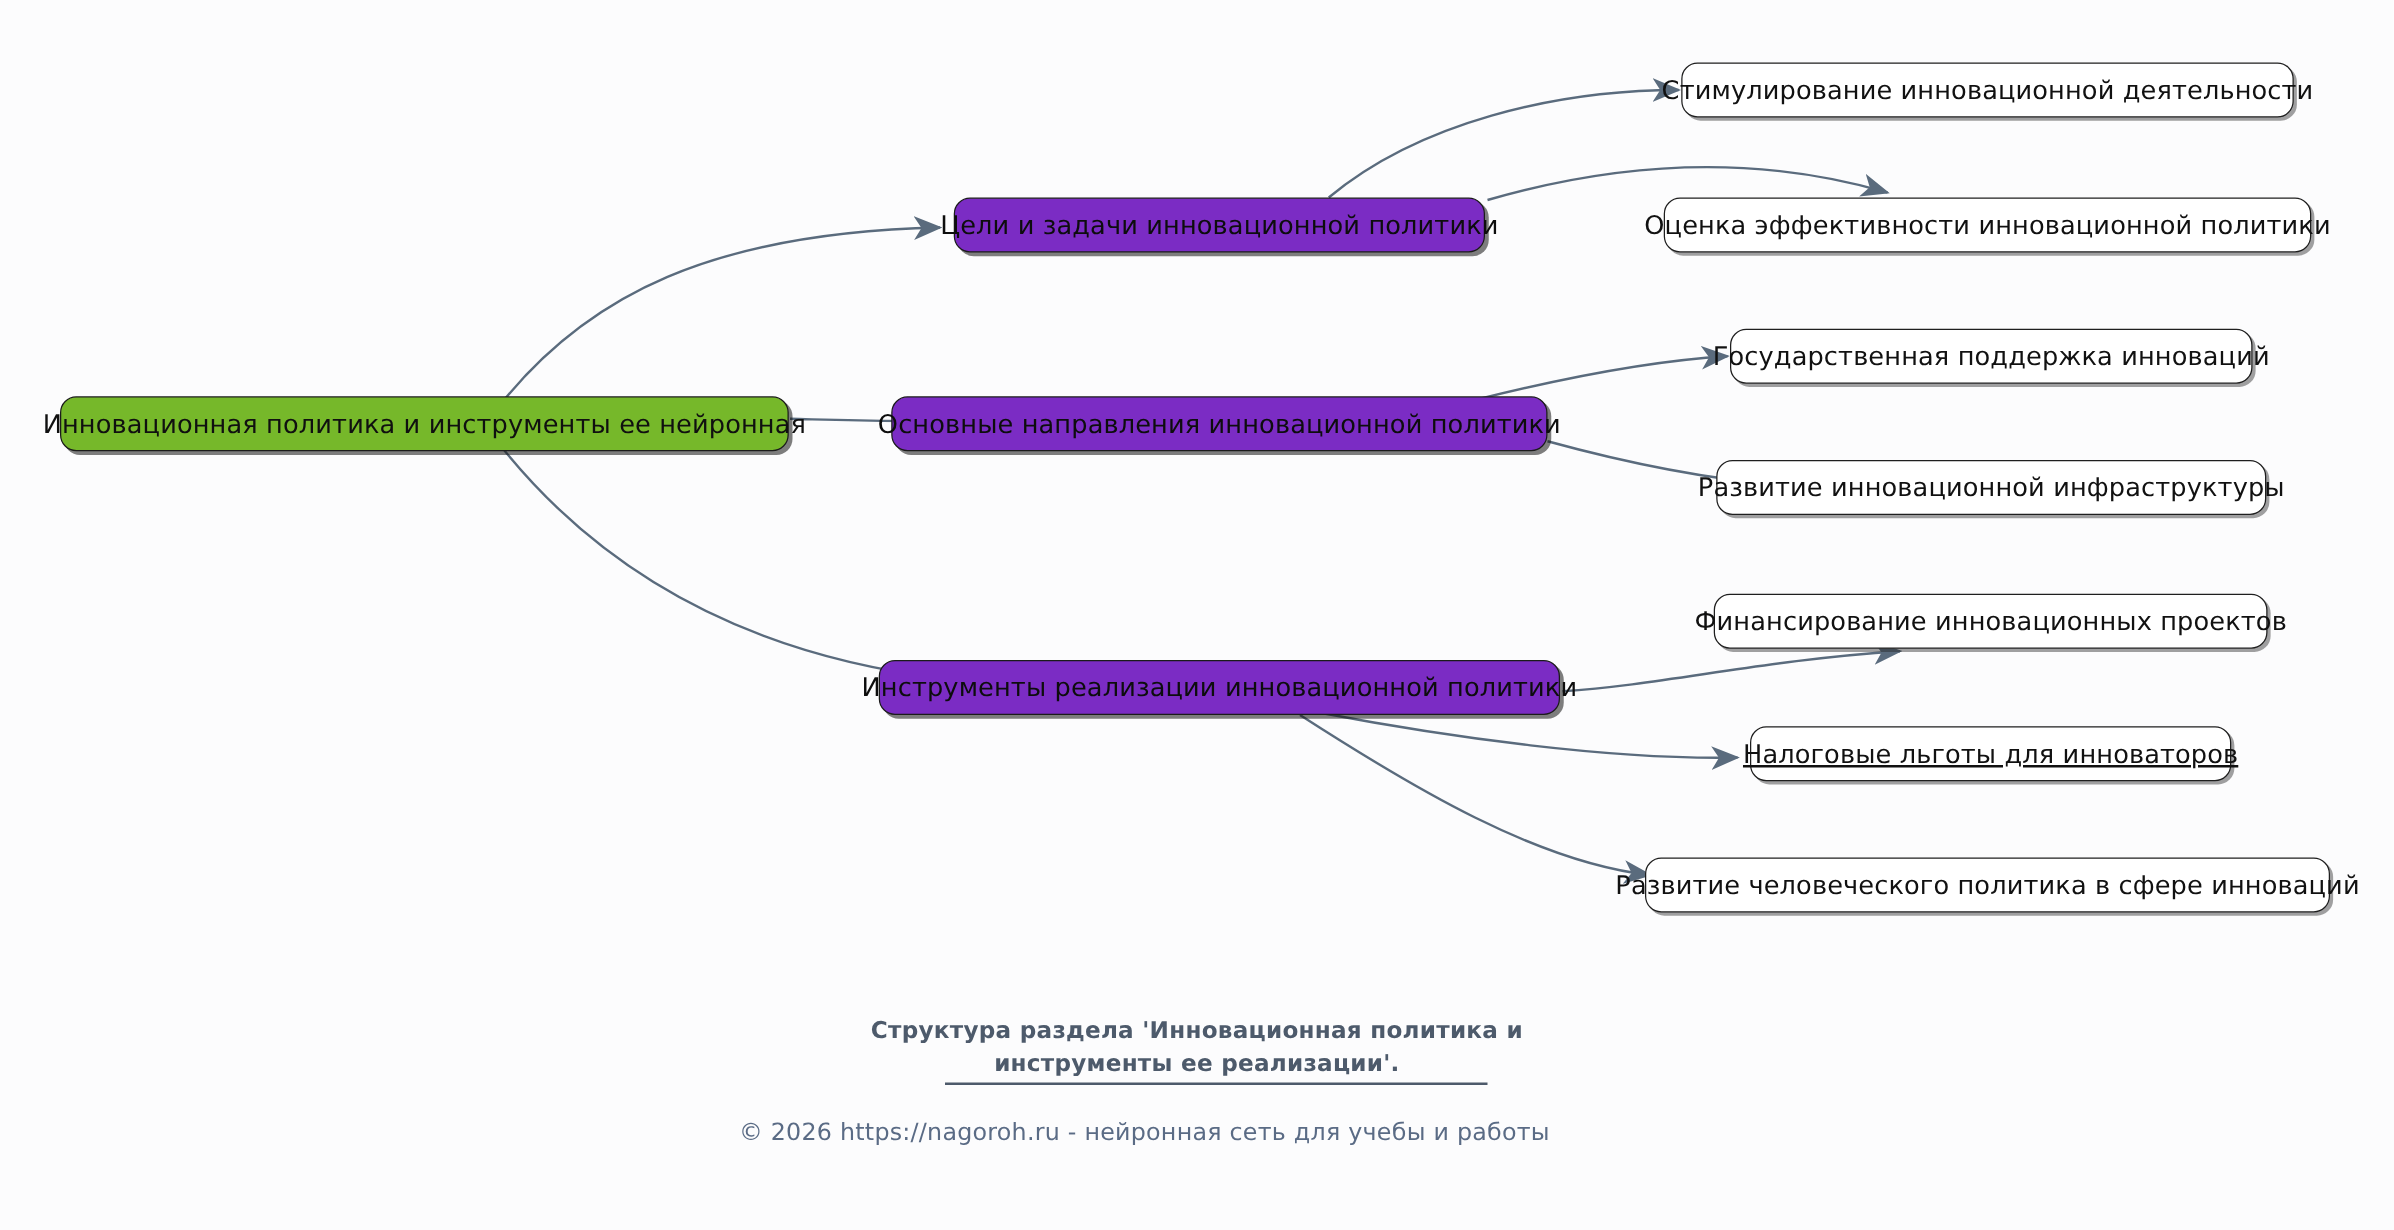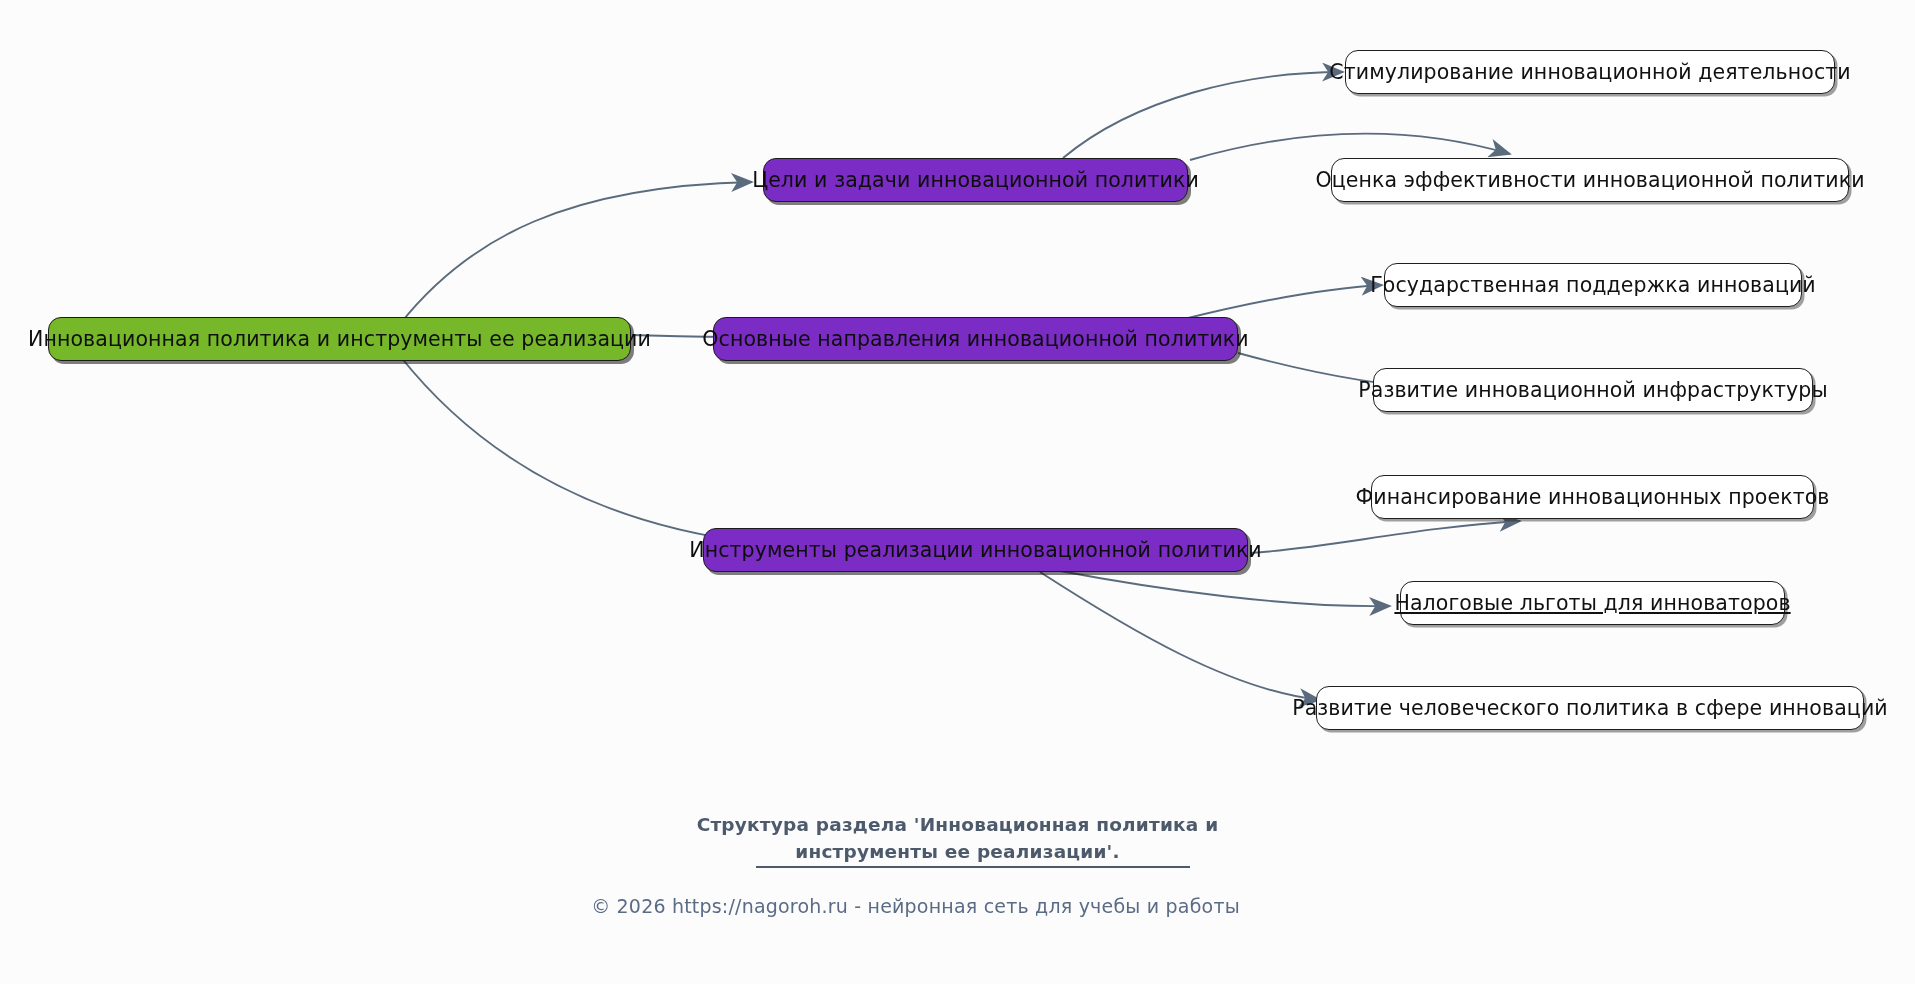--- a/index.html
+++ b/index.html
@@ -114,21 +114,21 @@
       <path d="M 1180,320 C 1260,300 1330,288 1382,285"></path>
       <path d="M 1238,353 C 1300,370 1370,385 1440,389"></path>
 
       <path d="M 1250,553 C 1330,548 1410,528 1520,521"></path>
       <path d="M 1055,570 C 1160,590 1290,608 1390,606"></path>
       <path d="M 1040,572 C 1130,630 1230,690 1320,700"></path>
     </g>
   </svg>
 
   <div class="node node-root" style="left:48px; top:317px; width:583px; height:44px;">
-    <span class="node-label">Инновационная политика и инструменты ее реализации</span>
+    <span class="node-label">Инновационная политика и инструменты ее нейронная</span>
   </div>
 
   <div class="node node-branch" style="left:763px; top:158px; width:425px; height:44px;">
     <span class="node-label">Цели и задачи инновационной политики</span>
   </div>
 
   <div class="node node-branch" style="left:713px; top:317px; width:525px; height:44px;">
     <span class="node-label">Основные направления инновационной политики</span>
   </div>
 

